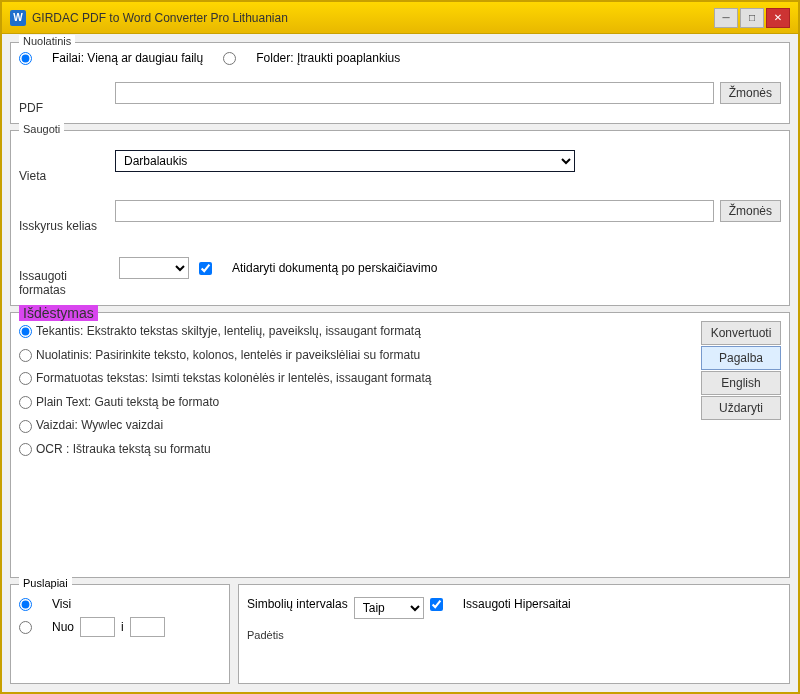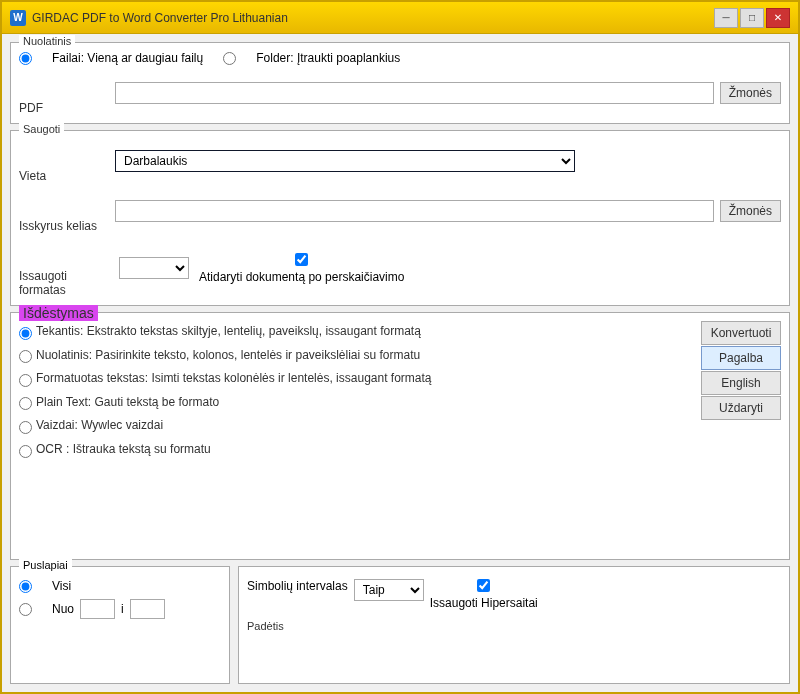--- a/index.html
+++ b/index.html
@@ -173,23 +173,22 @@
       border: 1px solid #aaa;
       background: white;
       font-size: 12px;
       padding: 9px 4px;
       width: 70px;
     }
 
     .checkbox-label {
       display: flex;
       align-items: center;
-      gap: 4px;
+      gap: 20px;
       cursor: pointer;
-      flex-direction: column;
     }
 
     
     .layout-section {
       border: 1px solid #aaa;
       background: white;
       position: relative;
       padding: 8px;
       flex: 1;
     }
@@ -235,36 +234,36 @@
       color: #333;
     }
 
     .layout-btn.active-btn {
       background: #ddeeff;
       border-color: #7799cc;
     }
 
     .option-row {
       display: flex;
-      align-items: flex-end;
+      align-items: center;
       gap: 4px;
       padding: 3px 0;
     }
 
     .option-text {
       font-size: 12px;
       color: #333;
       line-height: 1.3;
     }
 
     
     .bottom-section {
       display: flex;
       gap: 8px;
-      height: 118px;
+      height: 100px;
     }
 
     .pages-box {
       border: 1px solid #aaa;
       background: white;
       position: relative;
       padding: 8px;
       width: 220px;
     }
 

